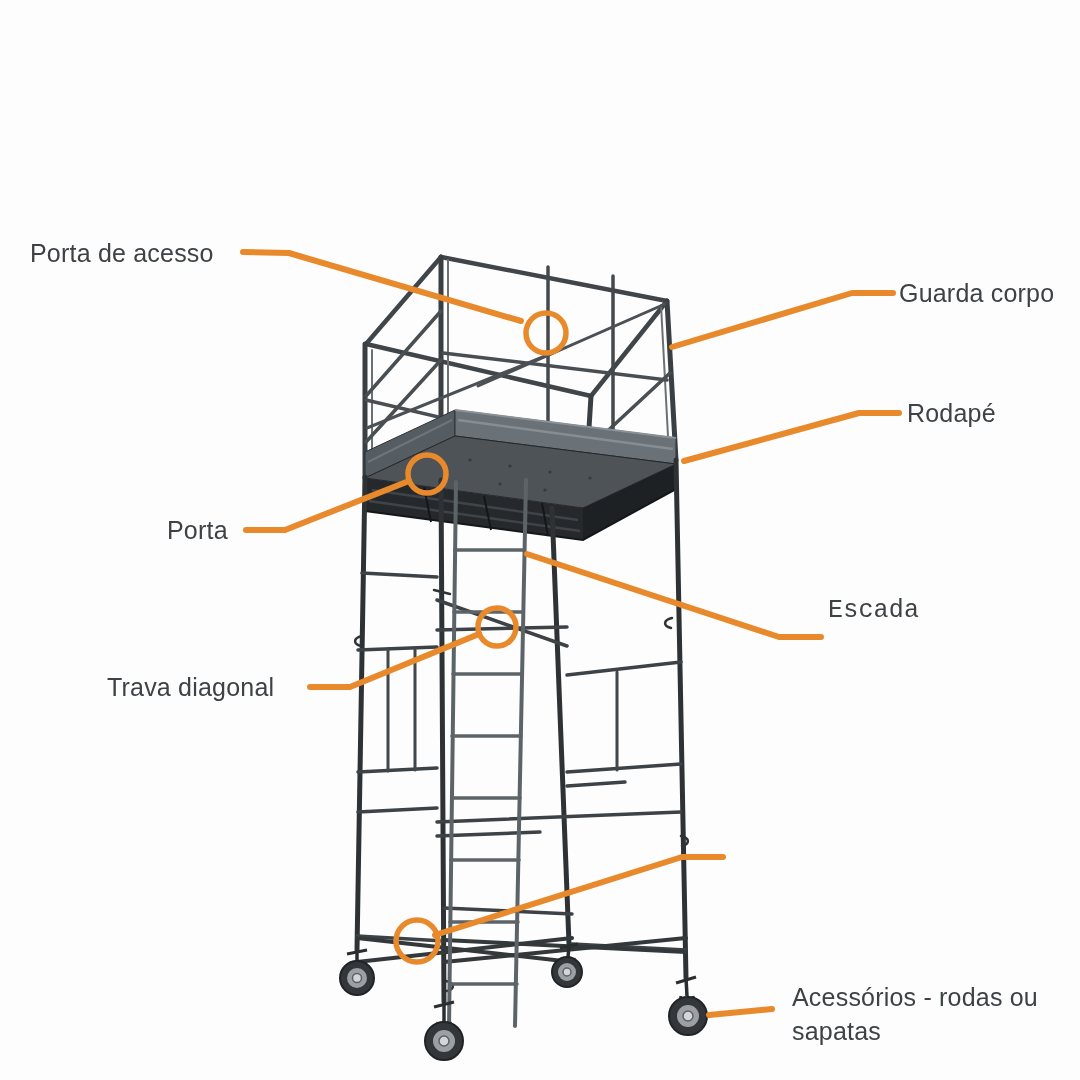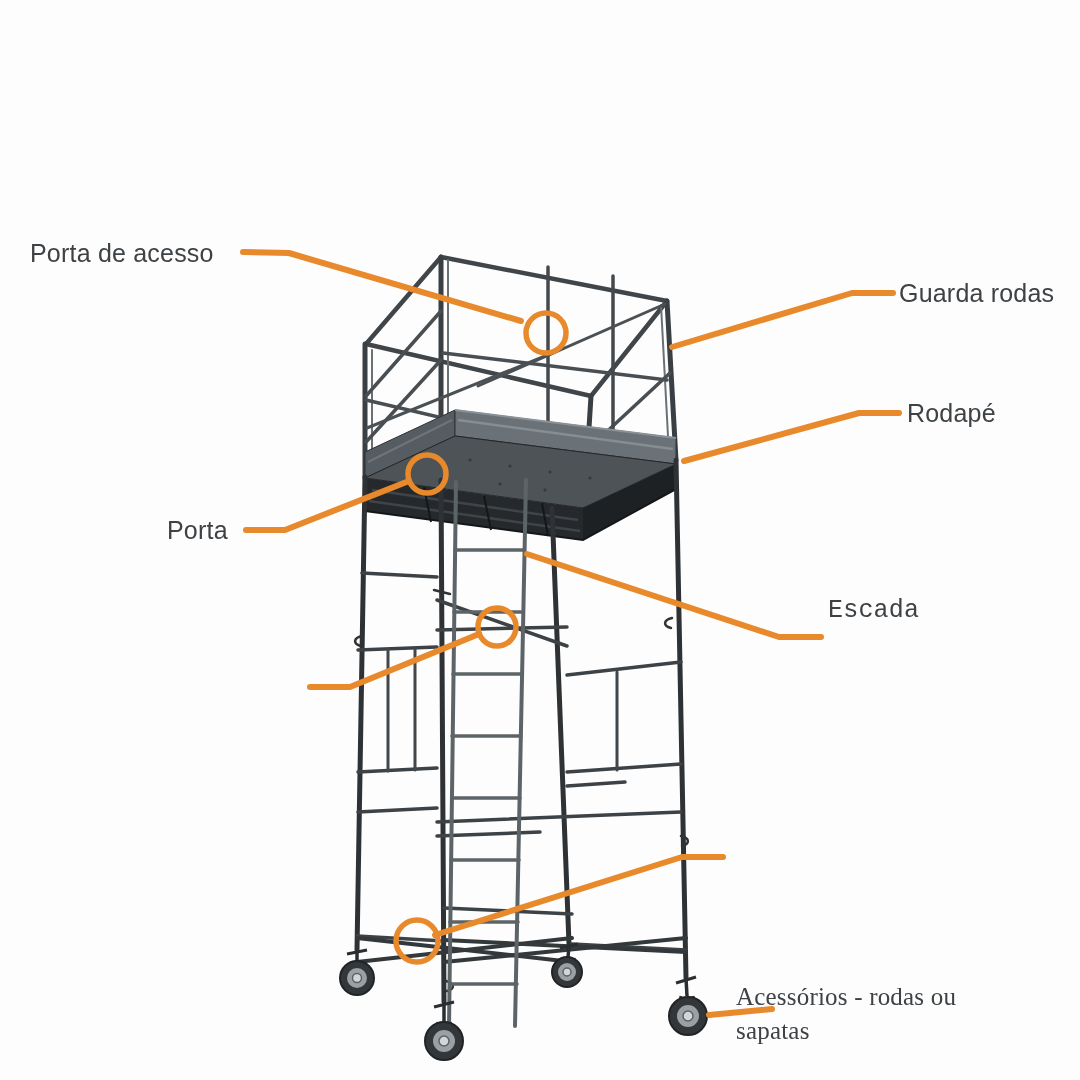--- a/index.html
+++ b/index.html
@@ -16,21 +16,21 @@
     white-space:nowrap;
   }
   .part-label.wrap{white-space:normal;line-height:34px;}
   .lbl-porta   {left:30px;  top:238px;}
   .lbl-guarda  {left:899px; top:278px;}
   .lbl-rodape  {left:907px; top:398px;}
   .lbl-piso    {left:167px; top:515px;}
   .lbl-escada  {left:828px; top:596px;font-family:Liberation Mono, monospace;}
   .lbl-trava   {left:107px; top:672px;}
   .lbl-travas  {left:726px; top:842px;}
-  .lbl-acess   {left:736px; top:980px; width:265px;font-family:Liberation Serif, serif;}
+  .lbl-acess   {left:792px; top:980px; width:265px;}
 </style>
 </head>
 <body>
 
 <div id="canvas">
 
   <svg id="scaffold-svg" width="1080" height="1080" viewBox="0 0 1080 1080">
 
     <g stroke-linecap="round" fill="none">
 
@@ -219,19 +219,20 @@
       <polyline stroke-width="6" points="821,637 779,637 527,554"></polyline>
       <polyline stroke-width="6" points="310,687 350,687 479,634"></polyline>
       <circle stroke-width="5.5" cx="497" cy="627" r="19"></circle>
       <polyline stroke-width="6" points="723,857 682,857 435,935"></polyline>
       <circle stroke-width="5.5" cx="417" cy="941" r="21"></circle>
       <polyline stroke-width="6" points="772,1009 709,1015"></polyline>
     </g>
   </svg>
 
   <div class="part-label lbl-porta">Porta de acesso</div>
-  <div class="part-label lbl-guarda">Guarda rodas</div>
+  <div class="part-label lbl-guarda">Guarda corpo</div>
   <div class="part-label lbl-rodape">Rodapé</div>
   <div class="part-label lbl-piso">Porta</div>
   <div class="part-label lbl-escada">Escada</div>
+  <div class="part-label lbl-trava">Trava diagonal</div>
   <div class="part-label lbl-acess wrap">Acessórios - rodas ou sapatas</div>
 
 </div>
 
 </body></html>

